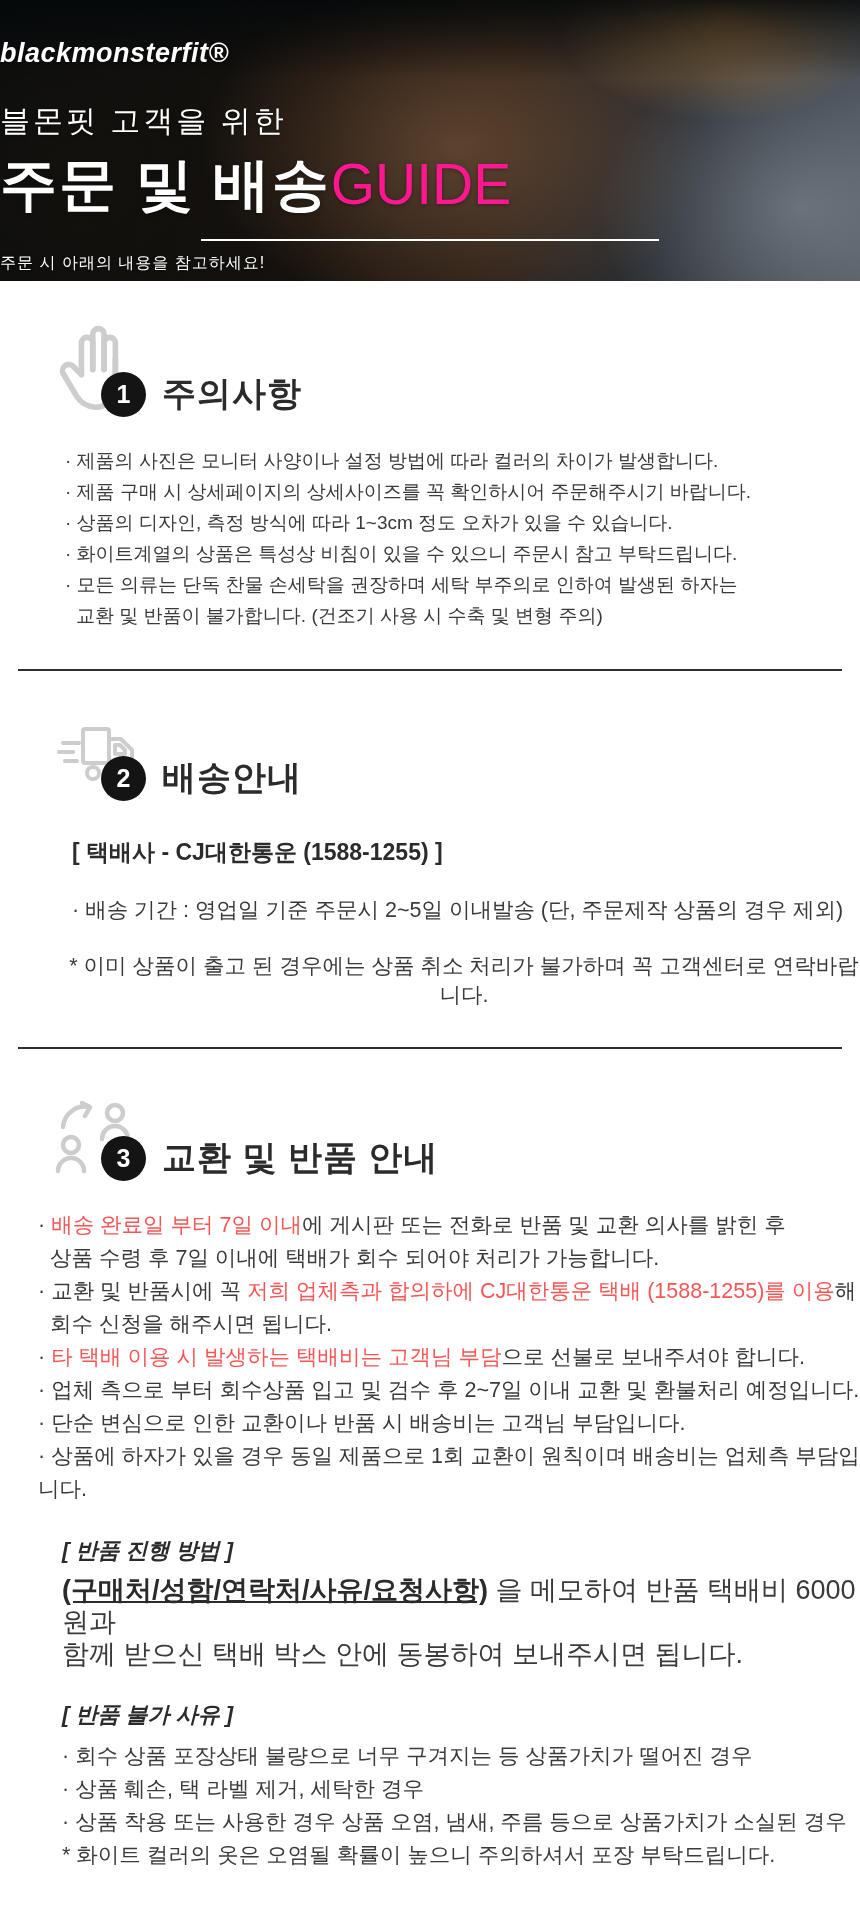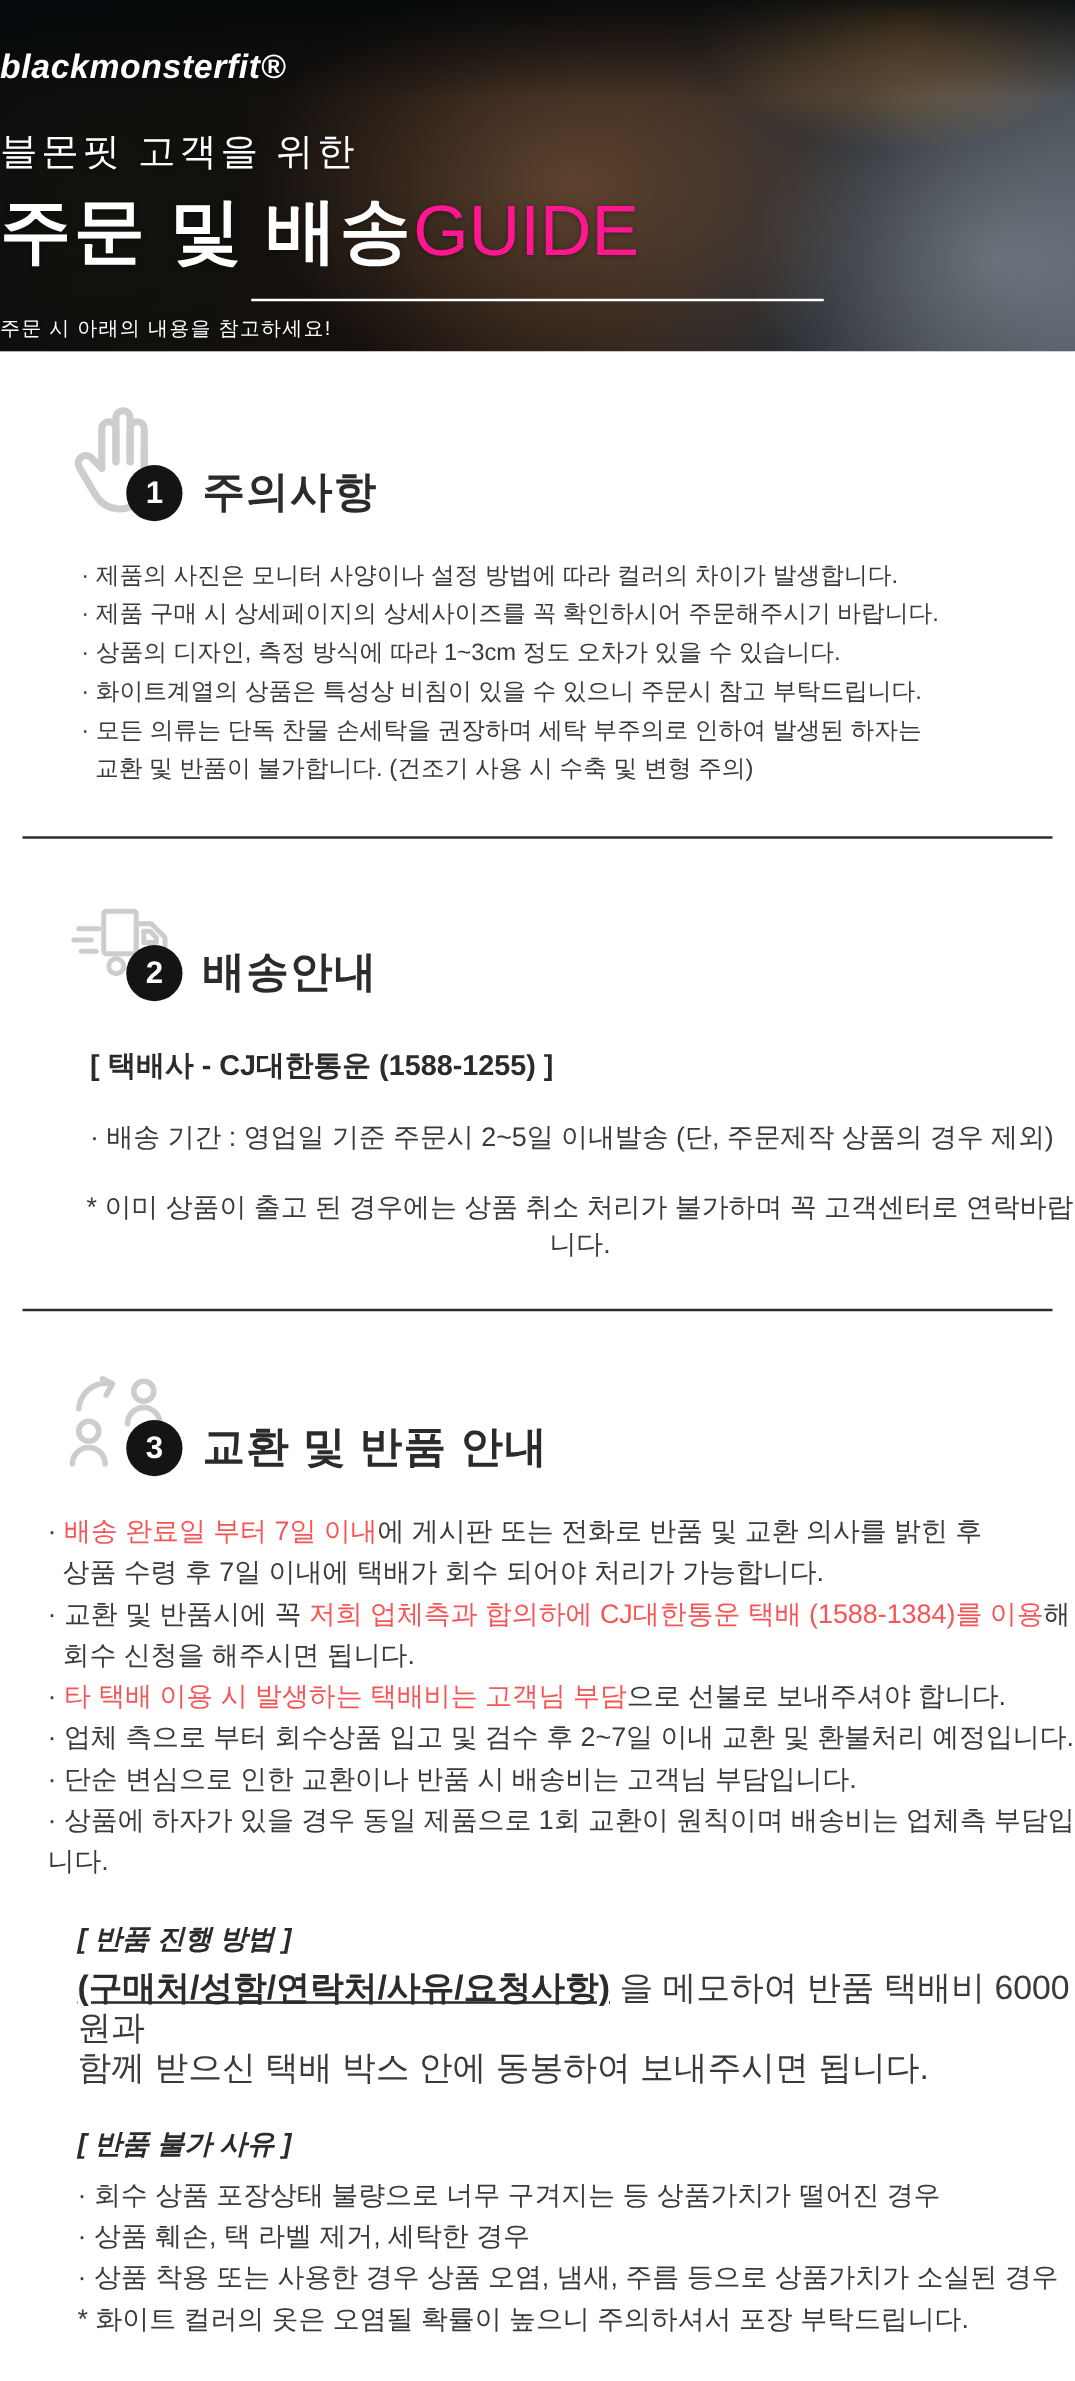--- a/index.html
+++ b/index.html
@@ -200,21 +200,21 @@
         </g>
       </svg>
     </div>
     <div class="badge">3</div>
     <h2 class="sec-title">교환 및 반품 안내</h2>
   </div>
 
   <div class="s3-list">
     <p><span>· </span><span class="red">배송 완료일 부터 7일 이내</span><span>에 게시판 또는 전화로 반품 및 교환 의사를 밝힌 후</span></p>
     <p class="cont">상품 수령 후 7일 이내에 택배가 회수 되어야 처리가 가능합니다.</p>
-    <p><span>· </span><span>교환 및 반품시에 꼭 </span><span class="red">저희 업체측과 합의하에 CJ대한통운 택배 (1588-1384)를 이용</span><span>해</span></p>
+    <p><span>· </span><span>교환 및 반품시에 꼭 </span><span class="red">저희 업체측과 합의하에 CJ대한통운 택배 (1588-1255)를 이용</span><span>해</span></p>
     <p class="cont">회수 신청을 해주시면 됩니다.</p>
     <p><span>· </span><span class="red">타 택배 이용 시 발생하는 택배비는 고객님 부담</span><span>으로 선불로 보내주셔야 합니다.</span></p>
     <p>· 업체 측으로 부터 회수상품 입고 및 검수 후 2~7일 이내 교환 및 환불처리 예정입니다.</p>
     <p>· 단순 변심으로 인한 교환이나 반품 시 배송비는 고객님 부담입니다.</p>
     <p>· 상품에 하자가 있을 경우 동일 제품으로 1회 교환이 원칙이며 배송비는 업체측 부담입니다.</p>
   </div>
 
   <p class="block-head">[ 반품 진행 방법 ]</p>
   <div class="block-body">
     <p><span class="underline">(구매처/성함/연락처/사유/요청사항)</span><span> 을 메모하여 반품 택배비 6000원과</span></p>

